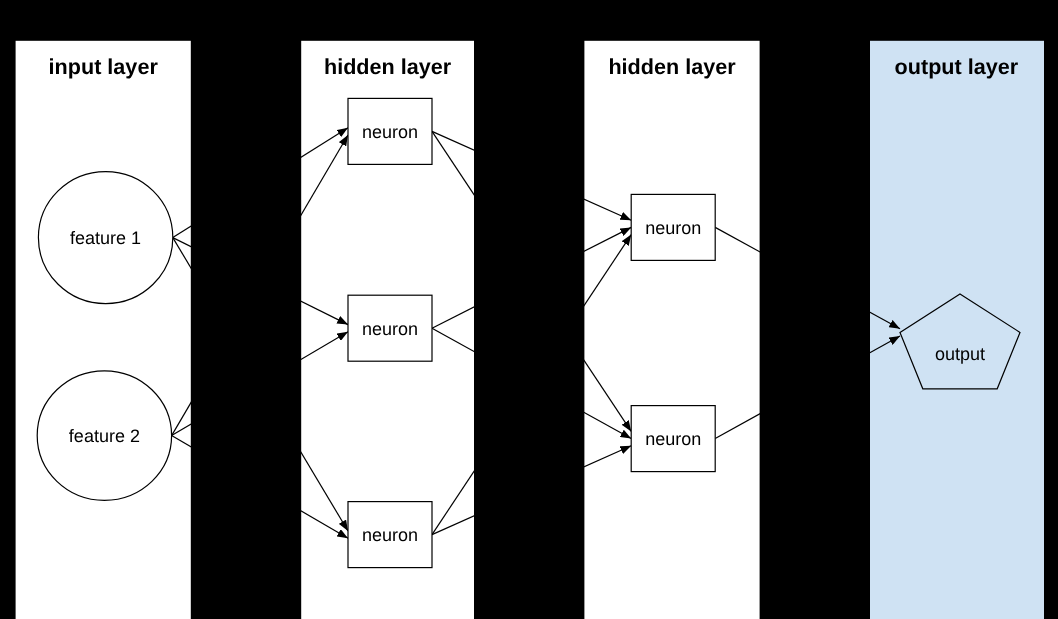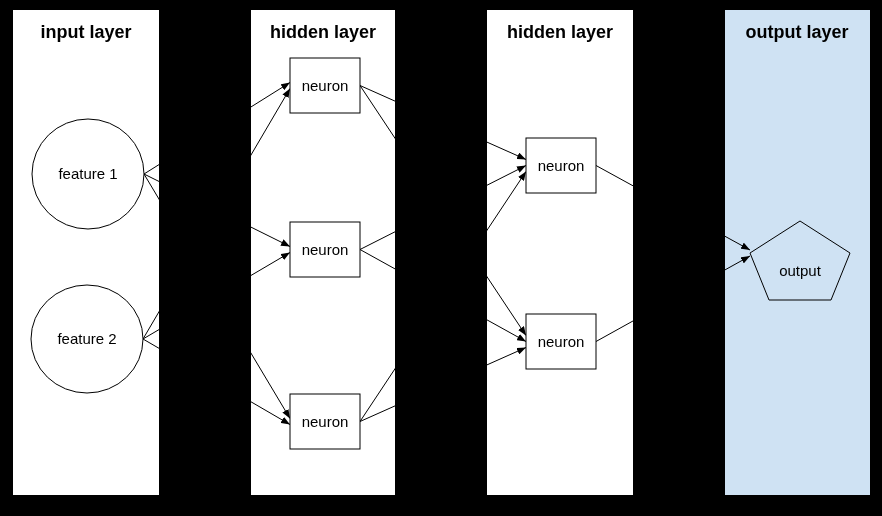--- a/index.html
+++ b/index.html
@@ -1,21 +1,21 @@
 <!DOCTYPE html>
 <html><head>
 <meta charset="utf-8">
 <style>
   html, body {
     margin: 0; padding: 0;
     width: 882px; height: 516px;
     background: #000000;
     overflow: hidden;
   }
-  .stage { position: relative; width: 882px; height: 460px; }
+  .stage { position: relative; width: 882px; height: 460px; margin-top: 24px; }
   svg { display: block; }
   .layer-title {
     font-family: "Liberation Sans", sans-serif;
     font-size: 18px;
     font-weight: bold;
     fill: #000000;
     text-anchor: middle;
   }
   .node-label {
     font-family: "Liberation Sans", sans-serif;

